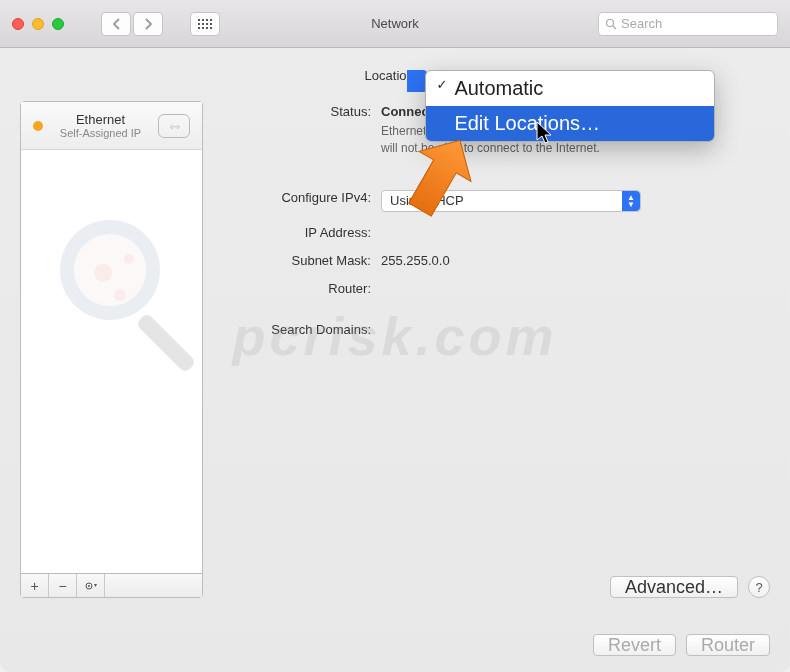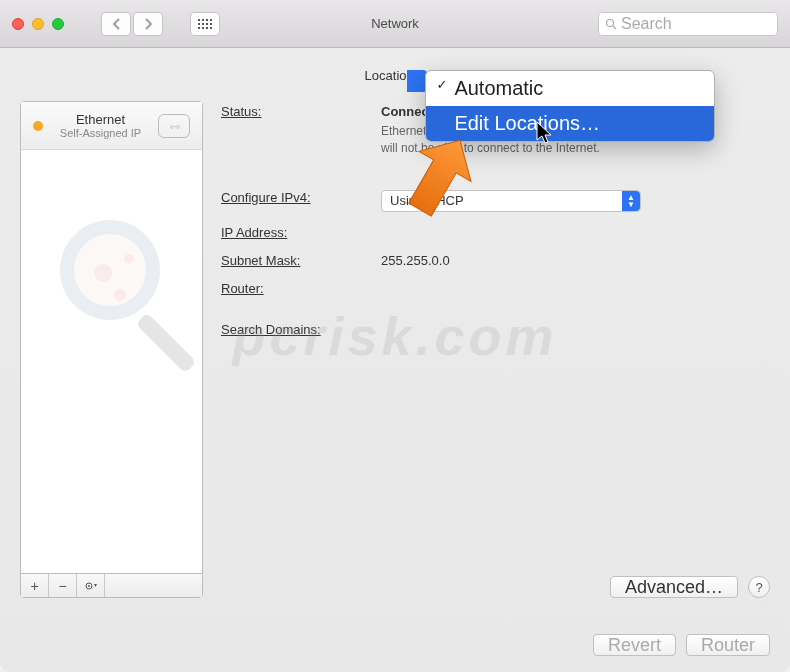--- a/index.html
+++ b/index.html
@@ -95,21 +95,21 @@
     .search-box {
       margin-left: auto;
       width: 180px;
       height: 24px;
       background: #fff;
       border: 1px solid #c8c8c8;
       border-radius: 4px;
       display: flex;
       align-items: center;
       padding: 0 6px;
-      font-size: 16px;
+      font-size: 13px;
       color: #aaa;
     }
     .content {
       flex: 1;
       padding: 20px;
       display: flex;
       flex-direction: column;
     }
     .location-row {
       display: flex;
@@ -239,26 +239,25 @@
       display: flex;
       flex-direction: column;
     }
     .detail-row {
       display: flex;
       align-items: flex-start;
       margin-bottom: 10px;
     }
     .detail-label {
       width: 160px;
-      text-align: left;
+      text-align: right;
       font-size: 13px;
       color: #333;
       padding-right: 10px;
       padding-top: 3px;
-      text-decoration: underline;
     }
     .detail-value {
       flex: 1;
       font-size: 13px;
       color: #333;
       padding-top: 3px;
     }
     .status-connected {
       font-weight: 600;
       font-size: 13px;

